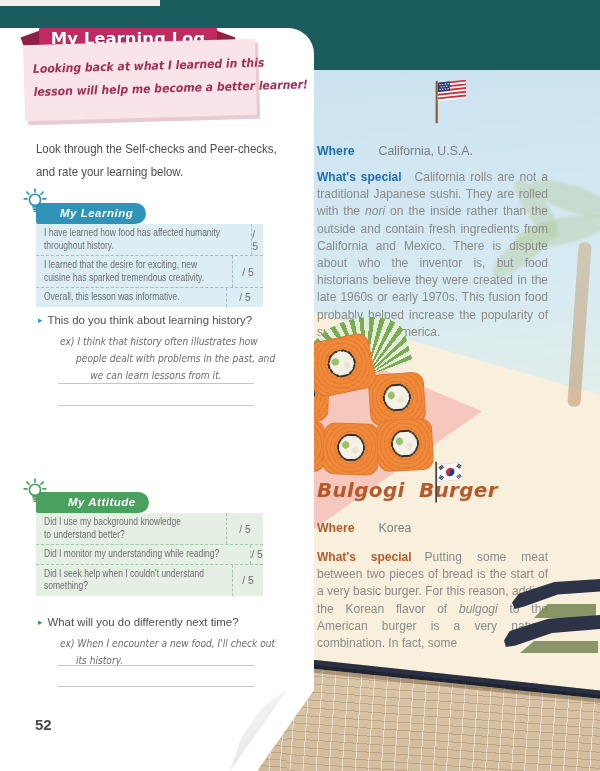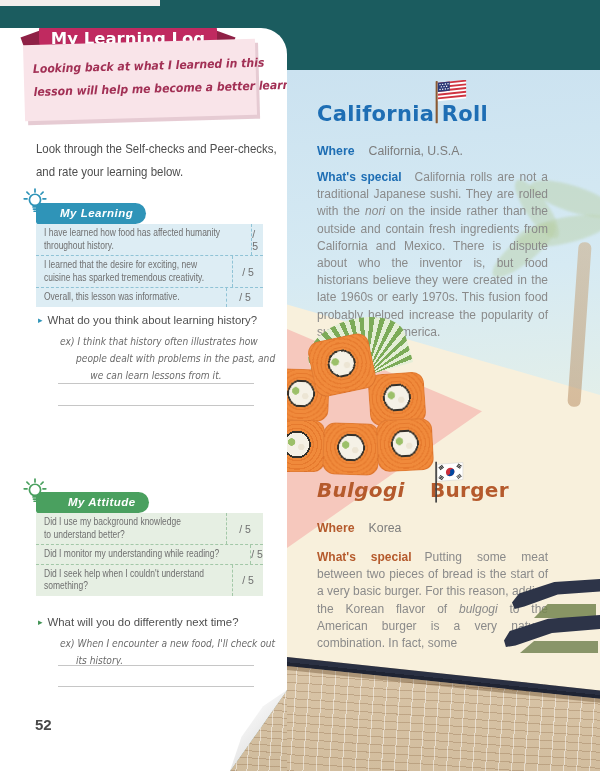--- a/index.html
+++ b/index.html
@@ -32,21 +32,21 @@
       radial-gradient(circle at 58% 52%,#ece5d4 0 3px,transparent 3.5px),
       radial-gradient(circle at 50% 47%,#f5f1e6 0 12px,#33302a 12px 13.8px,transparent 13.8px),
       repeating-radial-gradient(circle at 50% 47%,#f08a3b 0 3px,#e67a2e 3px 4.2px);}
   .roll.big{width:60px;height:54px;z-index:2;}
   
   .rp-heading{position:absolute;font-family:"DejaVu Sans",sans-serif;font-weight:bold;
     font-size:21px;letter-spacing:.3px;}
   .cal{color:var(--california-accent,#1e6eb4);}
   .bul{color:var(--bulgogi-accent,#b55a2c);font-size:20px;}
   .where{position:absolute;font-size:12.3px;color:#7d7d7d;}
-  .where b{font-weight:bold;margin-right:14px;}
+  .where b{font-weight:bold;margin-right:24px;}
   .where.cal b{color:var(--california-accent,#1e6eb4);}
   .where.bul b{color:var(--bulgogi-accent,#b55a2c);}
   .para{position:absolute;width:231px;font-size:12px;line-height:17.2px;color:#8a8a8a;
     text-align:justify;}
   .para b{margin-right:13px;}
   .para.cal b{color:var(--california-accent,#1e6eb4);}
   .para.bul b{color:var(--bulgogi-accent,#b55a2c);}
   .para i{font-style:italic;}
   .flag{position:absolute;}
   
@@ -78,21 +78,21 @@
     background:
       repeating-linear-gradient(94deg,rgba(255,255,255,.5) 0 1px,transparent 1px 11px),
       repeating-linear-gradient(4deg,rgba(140,105,70,.32) 0 1px,transparent 1px 7px),
       linear-gradient(#d8c4a7,#cfbb9c);
     clip-path:polygon(100% 0,100% 100%,0 100%);}
   .curl-fold{position:absolute;left:230px;top:690px;width:57px;height:81px;z-index:4;
     background:linear-gradient(135deg,#ffffff 15%,#e9e9e9 55%,#c9c9c9 90%);
     clip-path:polygon(100% 0,0 100%,20% 58%,58% 20%);}
   
   .sheet-edge{position:absolute;left:0;top:0;width:160px;height:6px;background:#f2eeec;z-index:3;}
-  .left-page{position:absolute;left:0;top:28px;width:287px;height:743px;background:#ffffff;
+  .left-page{position:absolute;left:0;top:28px;width:314px;height:743px;background:#ffffff;
     border-radius:0 26px 0 0;z-index:3;
     clip-path:polygon(0 0,100% 0,100% calc(100% - 81px),calc(100% - 57px) 100%,0 100%);}
   
   .ribbon{position:absolute;left:30px;top:-6px;width:196px;height:40px;}
   .ribbon .fold{position:absolute;top:7px;width:44px;height:34px;
     background:var(--ribbon-fold,#8f2146);}
   .ribbon .fold.l{left:-5px;transform:rotate(-20deg);}
   .ribbon .fold.r{right:-5px;transform:rotate(20deg);}
   .ribbon .panel{position:absolute;left:9px;right:9px;top:0;height:34px;
     background:var(--ribbon-pink,#c02a60);border-radius:8px 8px 16px 16px;
@@ -152,21 +152,20 @@
 
   <div class="right-page">
     <div class="sky"></div>
     <div class="palm-leaf" style="right:-18px;top:116px;width:90px;height:26px;transform:rotate(18deg);"></div>
     <div class="palm-leaf" style="right:-10px;top:148px;width:96px;height:26px;transform:rotate(-12deg);"></div>
     <div class="palm-leaf" style="right:28px;top:128px;width:70px;height:22px;transform:rotate(55deg);"></div>
     <div class="palm-leaf" style="right:36px;top:168px;width:80px;height:24px;transform:rotate(-40deg);"></div>
     <div class="palm-trunk"></div>
     <div class="wedge"></div>
 
-    <div class="rp-heading cal" style="left:30px;top:32px;">California Roll</div>
     <div class="flag" style="left:147px;top:10px;">
       <svg width="36" height="46" viewBox="0 0 40 52">
         <rect x="1.5" y="1" width="2.4" height="48" rx="1" fill="#8a5a33"></rect>
         <g transform="translate(4,3) skewY(-6)">
           <rect width="32" height="21" fill="#ffffff"></rect>
           <g fill="#cf3340">
             <rect y="0" width="32" height="2.1"></rect>
               <rect y="4.2" width="32" height="2.1"></rect>
             <rect y="8.4" width="32" height="2.1"></rect>
               <rect y="12.6" width="32" height="2.1"></rect>
@@ -201,21 +200,21 @@
       <div class="roll" style="left:-4px;top:44px;transform:rotate(2deg);"></div>
       <div class="roll" style="left:92px;top:48px;transform:rotate(-4deg);"></div>
       <div class="roll big" style="left:34px;top:12px;transform:rotate(-12deg);"></div>
       <div class="roll" style="left:-8px;top:95px;"></div>
       <div class="roll" style="left:46px;top:98px;transform:rotate(2deg);"></div>
       <div class="roll" style="left:100px;top:94px;transform:rotate(-3deg);"></div>
     </div>
 
     <div class="rp-heading bul" style="left:30px;top:408px;">
       <i>Bulgogi</i>
-      <span style="margin-left:18px;">Burger</span>
+      <span style="margin-left:7px;font-style:italic;">Burger</span>
     </div>
     <div class="flag" style="left:147px;top:390px;">
       <svg width="34" height="46" viewBox="0 0 40 52">
         <rect x="1.5" y="1" width="2" height="48" fill="#444444"></rect>
         <g transform="translate(4,4) skewY(-4)">
           <rect width="30" height="20" fill="#ffffff" stroke="#cfcfcf" stroke-width=".6"></rect>
           <g transform="translate(15,10) rotate(-18)">
             <circle r="5" fill="#cd2e3a"></circle>
             <path d="M-5 0 a5 5 0 0 0 10 0 a2.5 2.5 0 0 0 -5 0 a2.5 2.5 0 0 1 -5 0" fill="#0047a0"></path>
           </g>
@@ -311,21 +310,21 @@
         <div class="score">/ 5</div>
       </div>
       <div class="row">
         <div class="q">
           <div class="q-line">Overall, this lesson was informative.</div>
         </div>
         <div class="score">/ 5</div>
       </div>
     </div>
     <div class="prompt teal" style="top:286px;">
-      <span class="bullet">▸</span><span>What do you think about learning history?</span>
+      <span class="bullet">▸</span><span>This do you think about learning history?</span>
     </div>
     <div class="ex" style="top:305px;text-align:center;">
       <div class="ex-line">ex) I think that history often illustrates how</div>
       <div class="ex-line ind">people dealt with problems in the past, and</div>
       <div class="ex-line ind">we can learn lessons from it.</div>
     </div>
     <div class="wline" style="top:355px;"></div>
     <div class="wline" style="top:377px;"></div>
 
     <div class="bulb green" style="left:22px;top:450px;">

